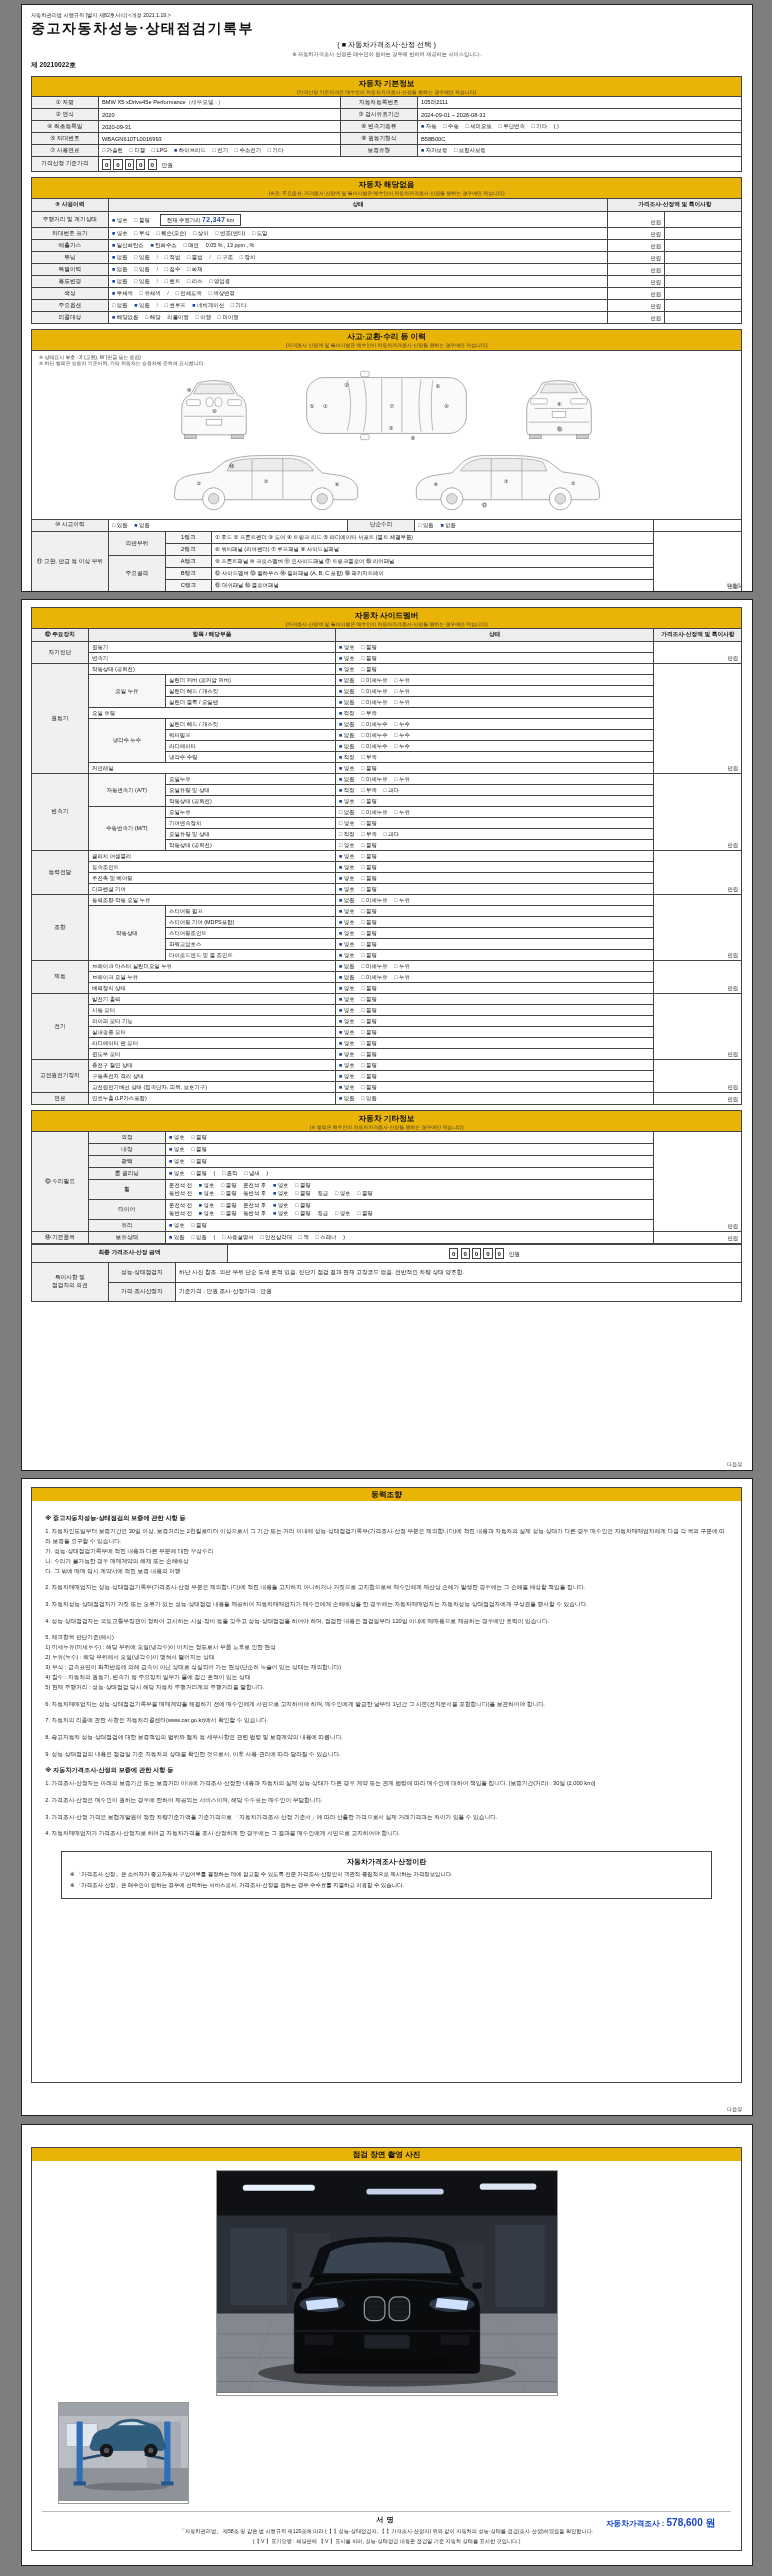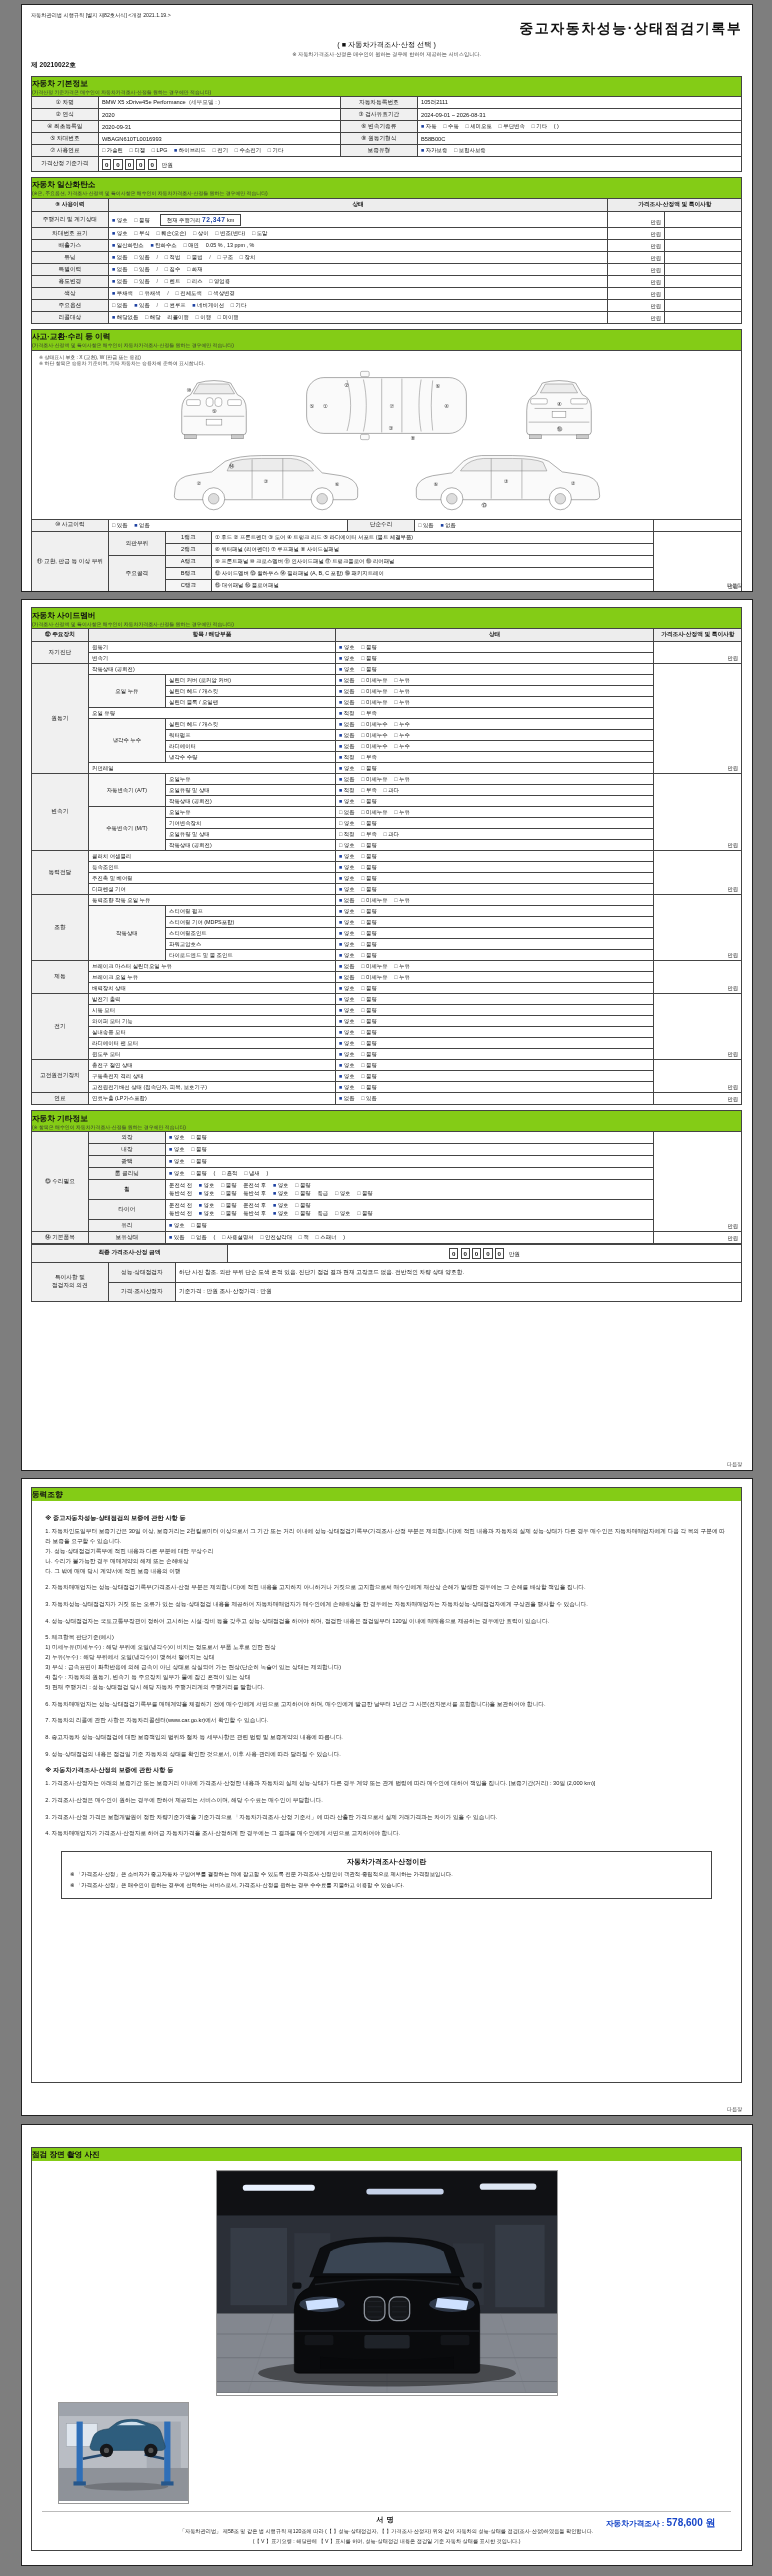--- a/index.html
+++ b/index.html
@@ -2,25 +2,25 @@
 <html style="font-size:8.2px"><head>
 <meta charset="utf-8">
 <style>
 *{box-sizing:border-box;margin:0;padding:0}
 html,body{width:773px;background:#7e7e7e;font-family:"Liberation Sans","DejaVu Sans",sans-serif;color:#111}
 .canvas{width:773px;padding:4.1px 20.6px 10.3px}
 .page{width:732px;background:#fff;border:0.5px solid #222;padding:7.2px 9.3px 10.3px;position:relative;margin-bottom:7.2px;overflow:hidden}
 #page1{height:588px}#page2{height:872px}#page3{height:638px}#page4{height:442px}
 .next{position:absolute;right:9.3px;bottom:2.6px;font-size:5.2px;color:#333}
 .form-ref{font-size:5.2px;color:#222}
-.title{text-align:right;font-size:14px;font-weight:bold;letter-spacing:1.5px;margin-top:1px}
+.title{text-align:left;font-size:14px;font-weight:bold;letter-spacing:1.5px;margin-top:1px}
 .subtitle{text-align:center;font-size:7.2px;font-weight:normal;margin-top:1.5px}
 .subnote{text-align:center;font-size:5.2px;color:#444;margin-top:1px}
 .doc-no{font-size:6.7px;font-weight:bold;margin:3.6px 0 2.6px}
-.sec-bar{border:0.5px solid #444;border-bottom:none;background:#84cc16;text-align:left;padding:2.1px 0 1.5px;margin-top:5.2px}
+.sec-bar{border:0.5px solid #444;border-bottom:none;background:#eab308;text-align:center;padding:2.1px 0 1.5px;margin-top:5.2px}
 .sec-title{font-weight:bold;font-size:7.7px}
 .sec-note{font-size:4.9px;color:#333}
 table.grid{width:100%;border-collapse:collapse;table-layout:fixed;background:#fff}
 .grid th,.grid td{border:0.5px solid #444;font-size:5.7px;padding:1.5px 3.1px;vertical-align:middle;overflow:hidden;text-align:left}
 .grid th{background:#ededed;text-align:center;font-weight:bold;padding:2.1px 1px}
 .grid .lbl{background:#f0f0f0;text-align:center}
 .grid .sub-lbl{background:#f7f7f7;text-align:center;font-size:5.4px}
 .grid .item-cell{font-size:5.4px}
 .grid .price-cell{text-align:right;color:#222;font-size:5.4px;vertical-align:bottom}
 .grid .note-cell{background:#fff}
@@ -117,21 +117,21 @@
         <td><span><span class="opt"><span class="cb on">■</span>자가보증</span><span class="opt"><span class="cb">□</span>보험사보증</span></span></td>
       </tr>
       <tr>
         <td class="lbl">가격산정 기준가격</td>
         <td colspan="3"><span id="base-price-digits"><span class="digit">0</span><span class="digit">0</span><span class="digit">0</span><span class="digit">0</span><span class="digit">0</span><span class="digit-unit"> 만원</span></span></td>
       </tr>
     </tbody>
       </table>
 
     <div class="sec-bar">
-      <div class="sec-title">자동차 일산화탄소</div>
+      <div class="sec-title">자동차 해당없음</div>
       <div class="sec-note">(※은, 주요옵션, 가격조사·산정액 및 특이사항은 매수인이 자동차가격조사·산정을 원하는 경우에만 적습니다)</div>
     </div>
     <table class="grid">
       <colgroup>
           <col class="w150">
           <col>
           <col class="w110">
           <col class="w150">
         </colgroup>
       <thead>

